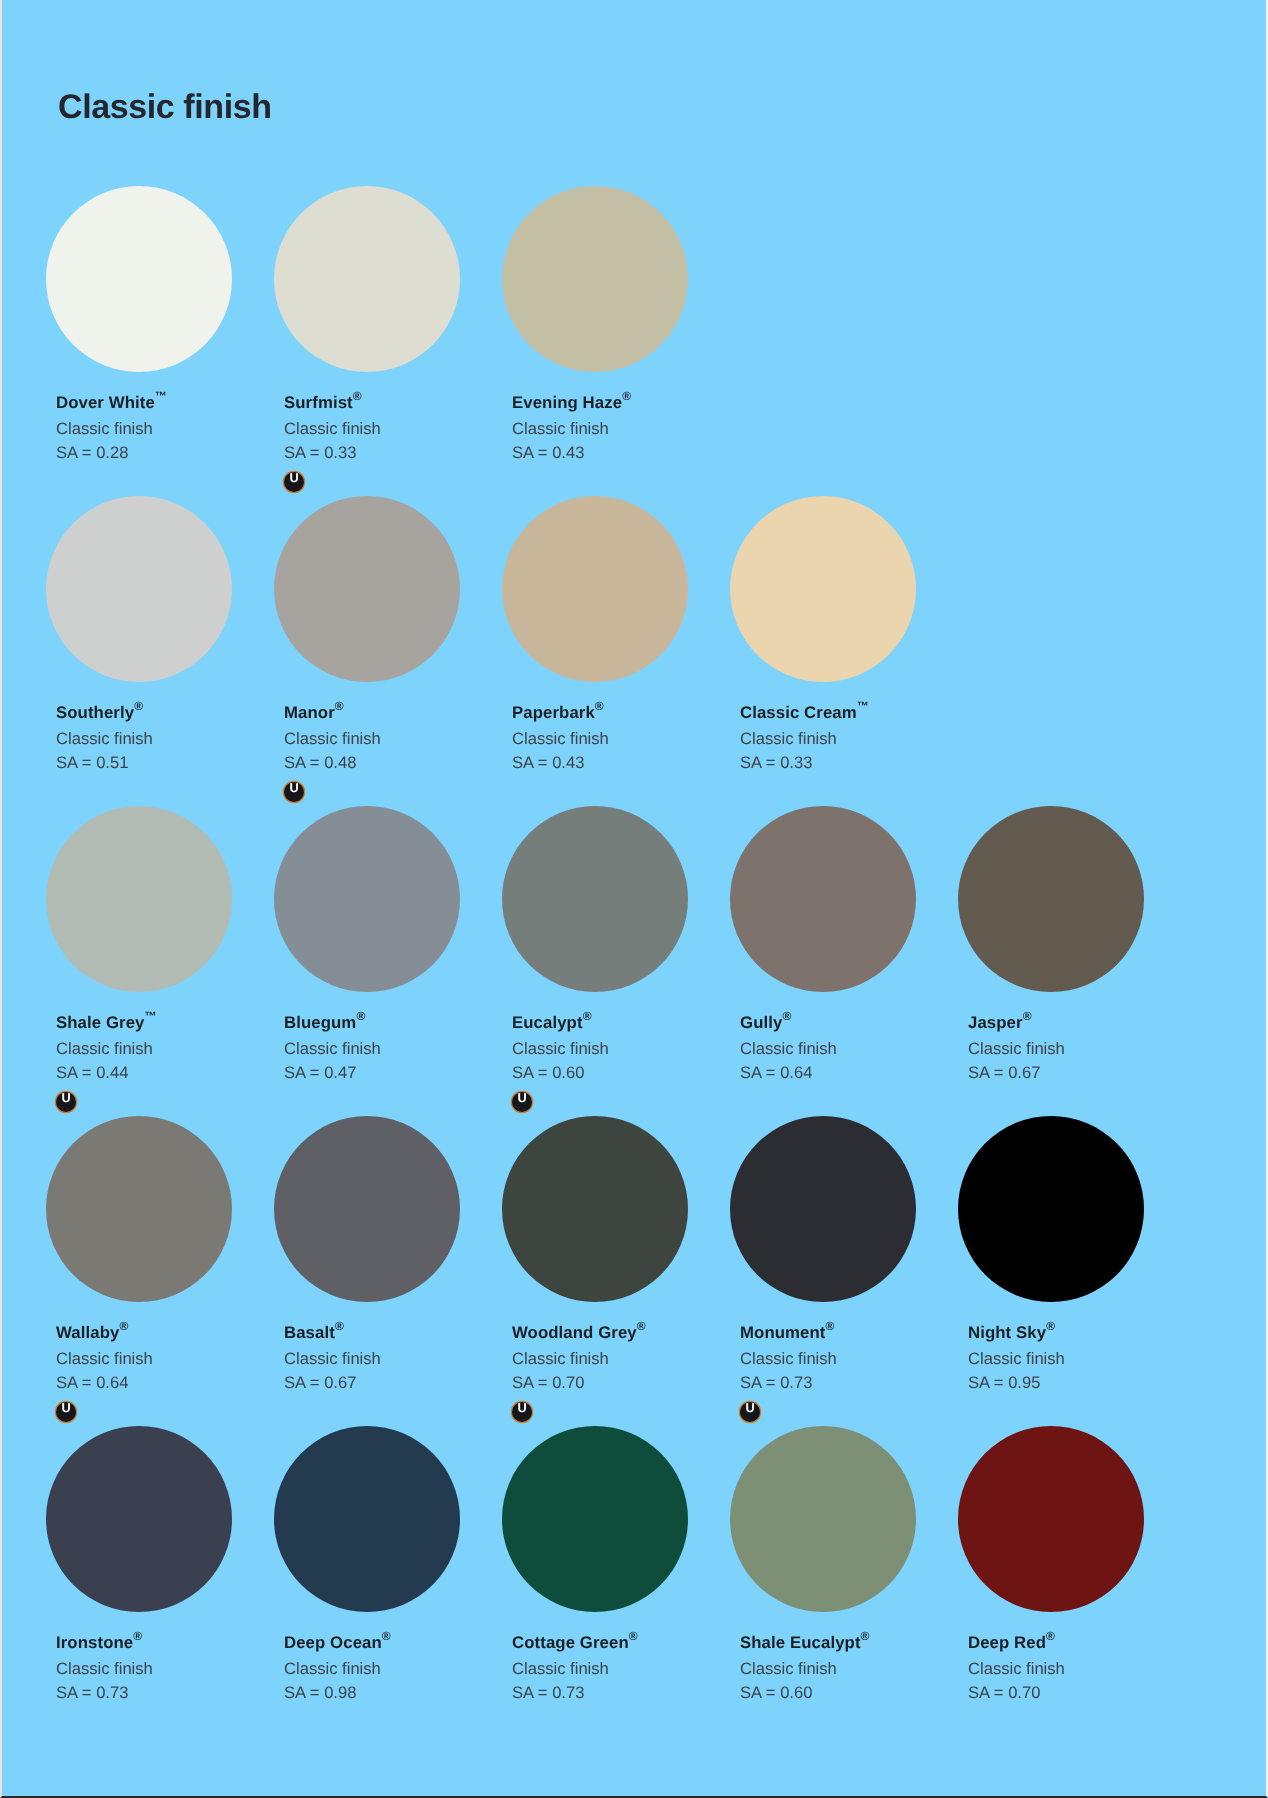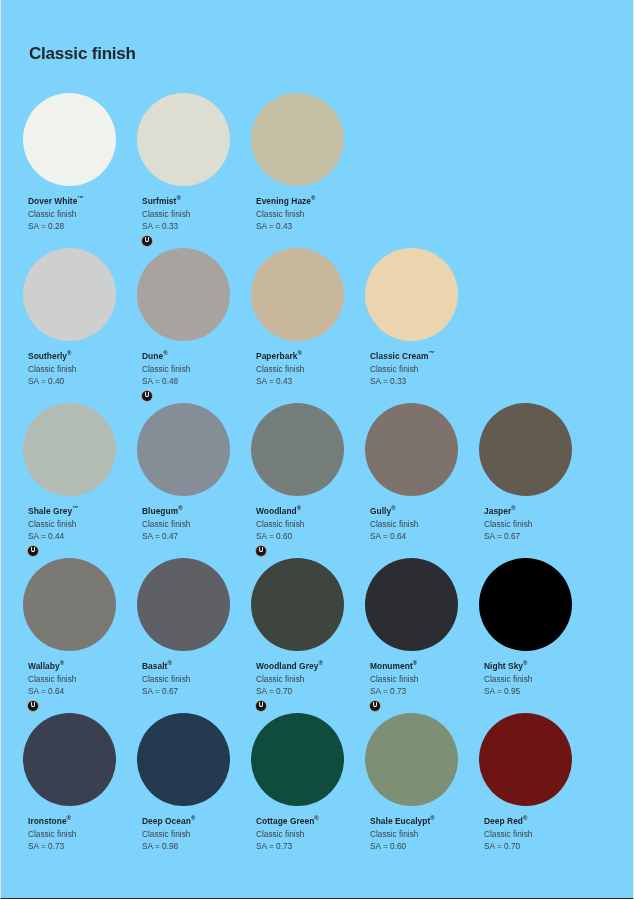--- a/index.html
+++ b/index.html
@@ -157,30 +157,30 @@
             </div>
           </div>
         </div>
       </div>
       <div class="row">
         <div class="swatch-cell">
           <div class="chip" style="background: rgb(206, 207, 207);"></div>
           <div class="meta">
             <div class="name"><span>Southerly</span><sup>®</sup></div>
             <div class="finish">Classic finish</div>
-            <div class="sa">SA = 0.40</div>
+            <div class="sa">SA = 0.51</div>
             <div class="badge hidden">
               <span>U</span>
             </div>
           </div>
         </div>
         <div class="swatch-cell">
           <div class="chip" style="background: rgb(167, 164, 159);"></div>
           <div class="meta">
-            <div class="name"><span>Dune</span><sup>®</sup></div>
+            <div class="name"><span>Manor</span><sup>®</sup></div>
             <div class="finish">Classic finish</div>
             <div class="sa">SA = 0.48</div>
             <div class="badge">
               <span>U</span>
             </div>
           </div>
         </div>
         <div class="swatch-cell">
           <div class="chip" style="background: rgb(201, 183, 156);"></div>
           <div class="meta">
@@ -223,21 +223,21 @@
             <div class="finish">Classic finish</div>
             <div class="sa">SA = 0.47</div>
             <div class="badge hidden">
               <span>U</span>
             </div>
           </div>
         </div>
         <div class="swatch-cell">
           <div class="chip" style="background: rgb(118, 126, 124);"></div>
           <div class="meta">
-            <div class="name"><span>Woodland</span><sup>®</sup></div>
+            <div class="name"><span>Eucalypt</span><sup>®</sup></div>
             <div class="finish">Classic finish</div>
             <div class="sa">SA = 0.60</div>
             <div class="badge">
               <span>U</span>
             </div>
           </div>
         </div>
         <div class="swatch-cell">
           <div class="chip" style="background: rgb(125, 115, 108);"></div>
           <div class="meta">

